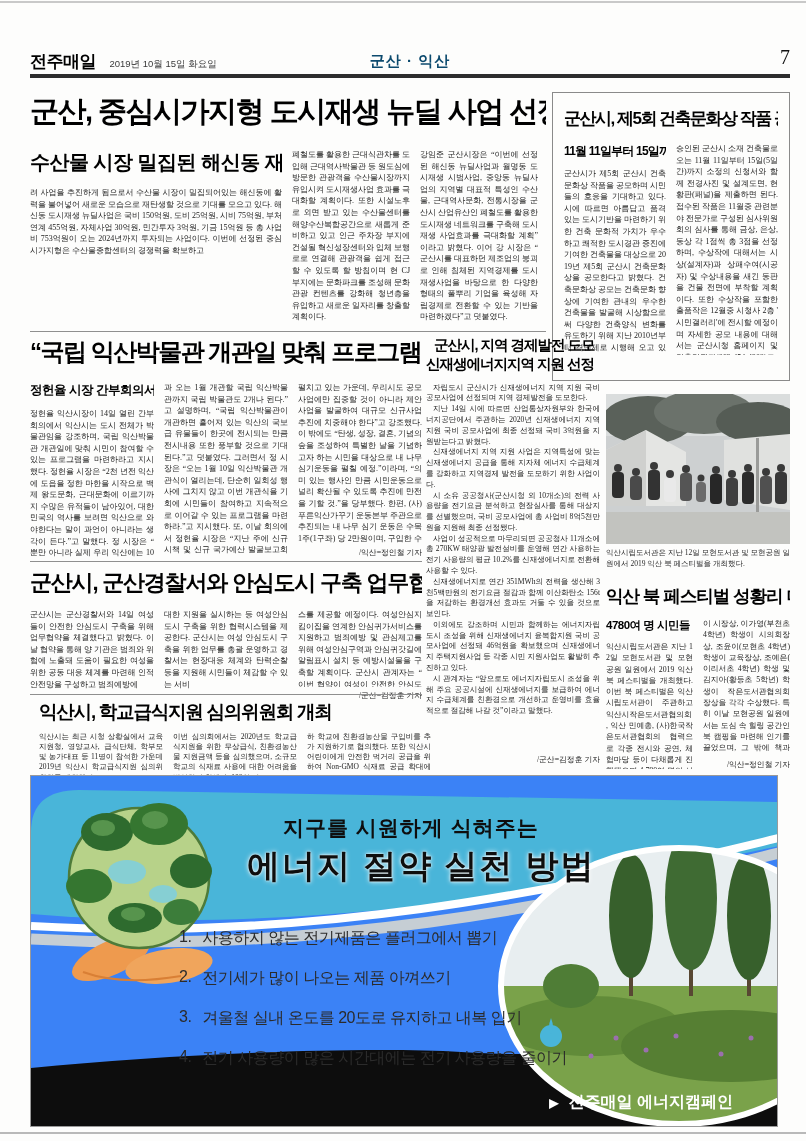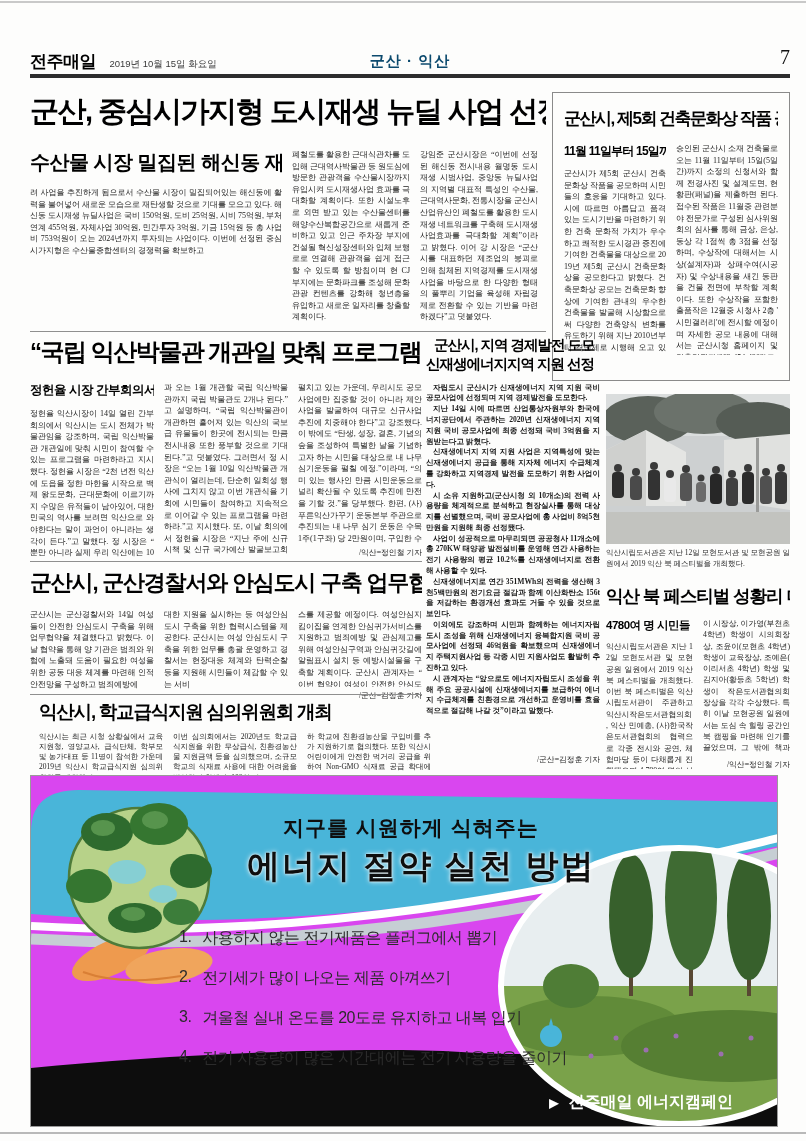--- a/index.html
+++ b/index.html
@@ -37,40 +37,40 @@
   .contest .col{height:212px;}
   
   .museum{position:absolute;left:30px;top:336px;width:392px;}
   .museum .headline{font-size:24px;letter-spacing:-1.5px;margin-bottom:14px;}
   .museum .subhead{font-size:12.5px;letter-spacing:-0.5px;margin-bottom:9px;}
   .museum .col{height:176px;}
   
   .energy{position:absolute;left:426px;top:336px;width:174px;height:434px;overflow:hidden;}
   .energy .headline{font-size:14.5px;letter-spacing:-1px;line-height:1.3;}
   .energy-body{height:368px;overflow:hidden;margin-top:9px;}
-  .energy-body p{font-size:7.6px;line-height:1.42;text-align:justify;word-break:break-all;line-break:anywhere;margin:0;text-indent:7px;font-weight:bold;}
+  .energy-body p{font-size:7.6px;line-height:1.42;text-align:justify;word-break:break-all;line-break:anywhere;margin:0;text-indent:7px;}
   
   .photo{position:absolute;left:606px;top:394px;width:184px;height:150px;overflow:hidden;background:#c9cccd;}
   .caption{position:absolute;left:606px;top:548px;width:184px;font-size:7.5px;line-height:1.4;color:#2a2a2a;text-align:justify;word-break:break-all;}
   .festival{position:absolute;left:606px;top:584px;width:184px;}
   .festival .headline{font-size:17.5px;letter-spacing:-1px;margin-bottom:10px;}
   .festival .subhead{font-size:11.5px;letter-spacing:-0.5px;margin-bottom:8px;}
   .festival .body-text{font-size:7.8px;}
   .festival .col{height:152px;}
   
   .safety{position:absolute;left:30px;top:568px;width:392px;}
   .safety .headline{font-size:22px;letter-spacing:-1.2px;margin-bottom:11px;}
   .safety .col{height:90px;}
   .meal{position:absolute;left:39px;top:699px;width:392px;}
   .meal .headline{font-size:18.5px;letter-spacing:-1.2px;margin-bottom:8px;}
   .meal .col{height:52px;}
   .meal .body-text{font-size:7.5px;line-height:1.35;}
   
   .ad{position:absolute;left:30px;top:775px;width:748px;height:352px;border:1px solid #9a9a9a;
-      box-sizing:border-box;background:#d946ef;overflow:hidden;}
+      box-sizing:border-box;background:#3b82f6;overflow:hidden;}
   .ad svg{position:absolute;left:0;top:0;}
   .ad-tagline{position:absolute;left:252px;top:38px;font-family:"Liberation Sans",sans-serif;
               font-weight:900;font-size:21px;color:#0e0e0e;letter-spacing:1px;}
   .ad-title{position:absolute;left:216px;top:68px;font-family:"Liberation Sans",sans-serif;
             font-weight:900;font-size:33px;color:#0e0e0e;letter-spacing:2px;
             text-shadow:0 0 5px rgba(255,255,255,.95),0 0 2px rgba(255,255,255,.95);}
   .ad-list{position:absolute;left:148px;top:152px;}
   .ad-item{display:flex;gap:11px;margin-bottom:19px;font-family:"Liberation Sans",sans-serif;
            font-size:16px;color:#2b2b2b;letter-spacing:-0.5px;}
   .ad-footer{position:absolute;right:44px;top:316px;display:flex;align-items:center;gap:10px;
@@ -97,21 +97,21 @@
     <h1 class="headline">군산, 중심시가지형 도시재생 뉴딜 사업 선정</h1>
     <div class="lead-content">
       <div class="lead-left">
         <h3 class="subhead">수산물 시장 밀집된 해신동 재탄생 기대</h3>
         <div class="cols h142">
           <div class="col body-text">려 사업을 추진하게 됨으로서 수산물 시장이 밀집되어있는 해신동에 활력을 불어넣어 새로운 모습으로 재탄생할 것으로 기대를 모으고 있다. 해신동 도시재생 뉴딜사업은 국비 150억원, 도비 25억원, 시비 75억원, 부처연계 455억원, 자체사업 30억원, 민간투자 3억원, 기금 15억원 등 총 사업비 753억원이 오는 2024년까지 투자되는 사업이다. 이번에 선정된 중심시가지형은 수산물종합센터의 경쟁력을 확보하고</div>
         </div>
       </div>
       <div class="col body-text h174" style="width:118px;flex:none;">폐철도를 활용한 근대식관차를 도입해 근대역사박물관 등 원도심에 방문한 관광객을 수산물시장까지 유입시켜 도시재생사업 효과를 극대화할 계획이다. 또한 시설노후로 외면 받고 있는 수산물센터를 해양수산복합공간으로 새롭게 준비하고 있고 인근 주차장 부지에 건설될 혁신성장센터와 입체 보행로로 연결해 관광객을 쉽게 접근할 수 있도록 할 방침이며 현 CJ 부지에는 문화파크를 조성해 문화관광 컨텐츠를 강화해 청년층을 유입하고 새로운 일자리를 창출할 계획이다.</div>
       <div class="h174" style="width:118px;flex:none;">
-        <p class="body-text">강임준 군산시장은 “이번에 선정된 해신동 전시내용 월명동 도시재생 시범사업, 중앙동 뉴딜사업의 지역별 대표적 특성인 수산물, 근대역사문화, 전통시장을 군산시 산업유산인 폐철도를 활용한 도시재생 네트워크를 구축해 도시재생 사업효과를 극대화할 계획”이라고 밝혔다. 이어 강 시장은 “군산시를 대표하던 제조업의 붕괴로 인해 침체된 지역경제를 도시재생사업을 바탕으로 한 다양한 형태의 풀뿌리 기업을 육성해 자립경제로 전환할 수 있는 기반을 마련하겠다”고 덧붙였다.</p>
+        <p class="body-text">강임준 군산시장은 “이번에 선정된 해신동 뉴딜사업과 월명동 도시재생 시범사업, 중앙동 뉴딜사업의 지역별 대표적 특성인 수산물, 근대역사문화, 전통시장을 군산시 산업유산인 폐철도를 활용한 도시재생 네트워크를 구축해 도시재생 사업효과를 극대화할 계획”이라고 밝혔다. 이어 강 시장은 “군산시를 대표하던 제조업의 붕괴로 인해 침체된 지역경제를 도시재생사업을 바탕으로 한 다양한 형태의 풀뿌리 기업을 육성해 자립경제로 전환할 수 있는 기반을 마련하겠다”고 덧붙였다.</p>
 
       </div>
     </div>
   </section>
 
   <aside class="contest">
     <h2 class="headline">군산시, 제5회 건축문화상 작품 공모</h2>
     <div class="cols">
       <div class="col">
         <h4 class="subhead">11월 11일부터 15일까지</h4>
@@ -143,21 +143,21 @@
 
   <section class="energy">
     <h3 class="headline">
       <span style="display:block;margin-left:8px;">군산시, 지역 경제발전 도모</span>
       <span style="display:block;">신재생에너지지역 지원 선정</span>
     </h3>
     <div class="energy-body">
       <p>자립도시 군산시가 신재생에너지 지역 지원 국비 공모사업에 선정되며 지역 경제발전을 도모한다.</p>
       <p>지난 14일 시에 따르면 산업통상자원부와 한국에너지공단에서 주관하는 2020년 신재생에너지 지역지원 국비 공모사업에 최종 선정돼 국비 3억원을 지원받는다고 밝혔다.</p>
       <p>신재생에너지 지역 지원 사업은 지역특성에 맞는 신재생에너지 공급을 통해 지자체 에너지 수급체계를 강화하고 지역경제 발전을 도모하기 위한 사업이다.</p>
-      <p>시 소유 지원하고(군산시청 외 10개소)의 전력 사용량을 체계적으로 분석하고 현장실사를 통해 대상지를 선별했으며, 국비 공모사업에 총 사업비 8억5천만원을 지원해 최종 선정됐다.</p>
+      <p>시 소유 공공청사(군산시청 외 10개소)의 전력 사용량을 전기요금 분석하고 현장실사를 통해 대상지를 선별했으며, 국비 공모사업에 총 사업비 8억5천만원을 지원해 최종 선정됐다.</p>
       <p>사업이 성공적으로 마무리되면 공공청사 11개소에 총 270KW 태양광 발전설비를 운영해 연간 사용하는 전기 사용량의 평균 10.2%를 신재생에너지로 전환해 사용할 수 있다.</p>
       <p>신재생에너지로 연간 351MWh의 전력을 생산해 3천5백만원의 전기요금 절감과 함께 이산화탄소 156t을 저감하는 환경개선 효과도 거둘 수 있을 것으로 보인다.</p>
       <p>이외에도 강조하며 시민과 함께하는 에너지자립도시 조성을 위해 신재생에너지 융복합지원 국비 공모사업에 선정돼 46억원을 확보했으며 신재생에너지 주택지원사업 등 각종 시민 지원사업도 활발히 추진하고 있다.</p>
       <p>시 관계자는 “앞으로도 에너지자립도시 조성을 위해 주요 공공시설에 신재생에너지를 보급하여 에너지 수급체계를 친환경으로 개선하고 운영비를 효율적으로 절감해 나갈 것”이라고 말했다.</p>
     </div>
     <div class="byline">/군산=김정훈 기자</div>
   </section>
 
   <figure class="photo" style="margin:0;">
     <svg width="184" height="150" viewBox="0 0 184 150">

